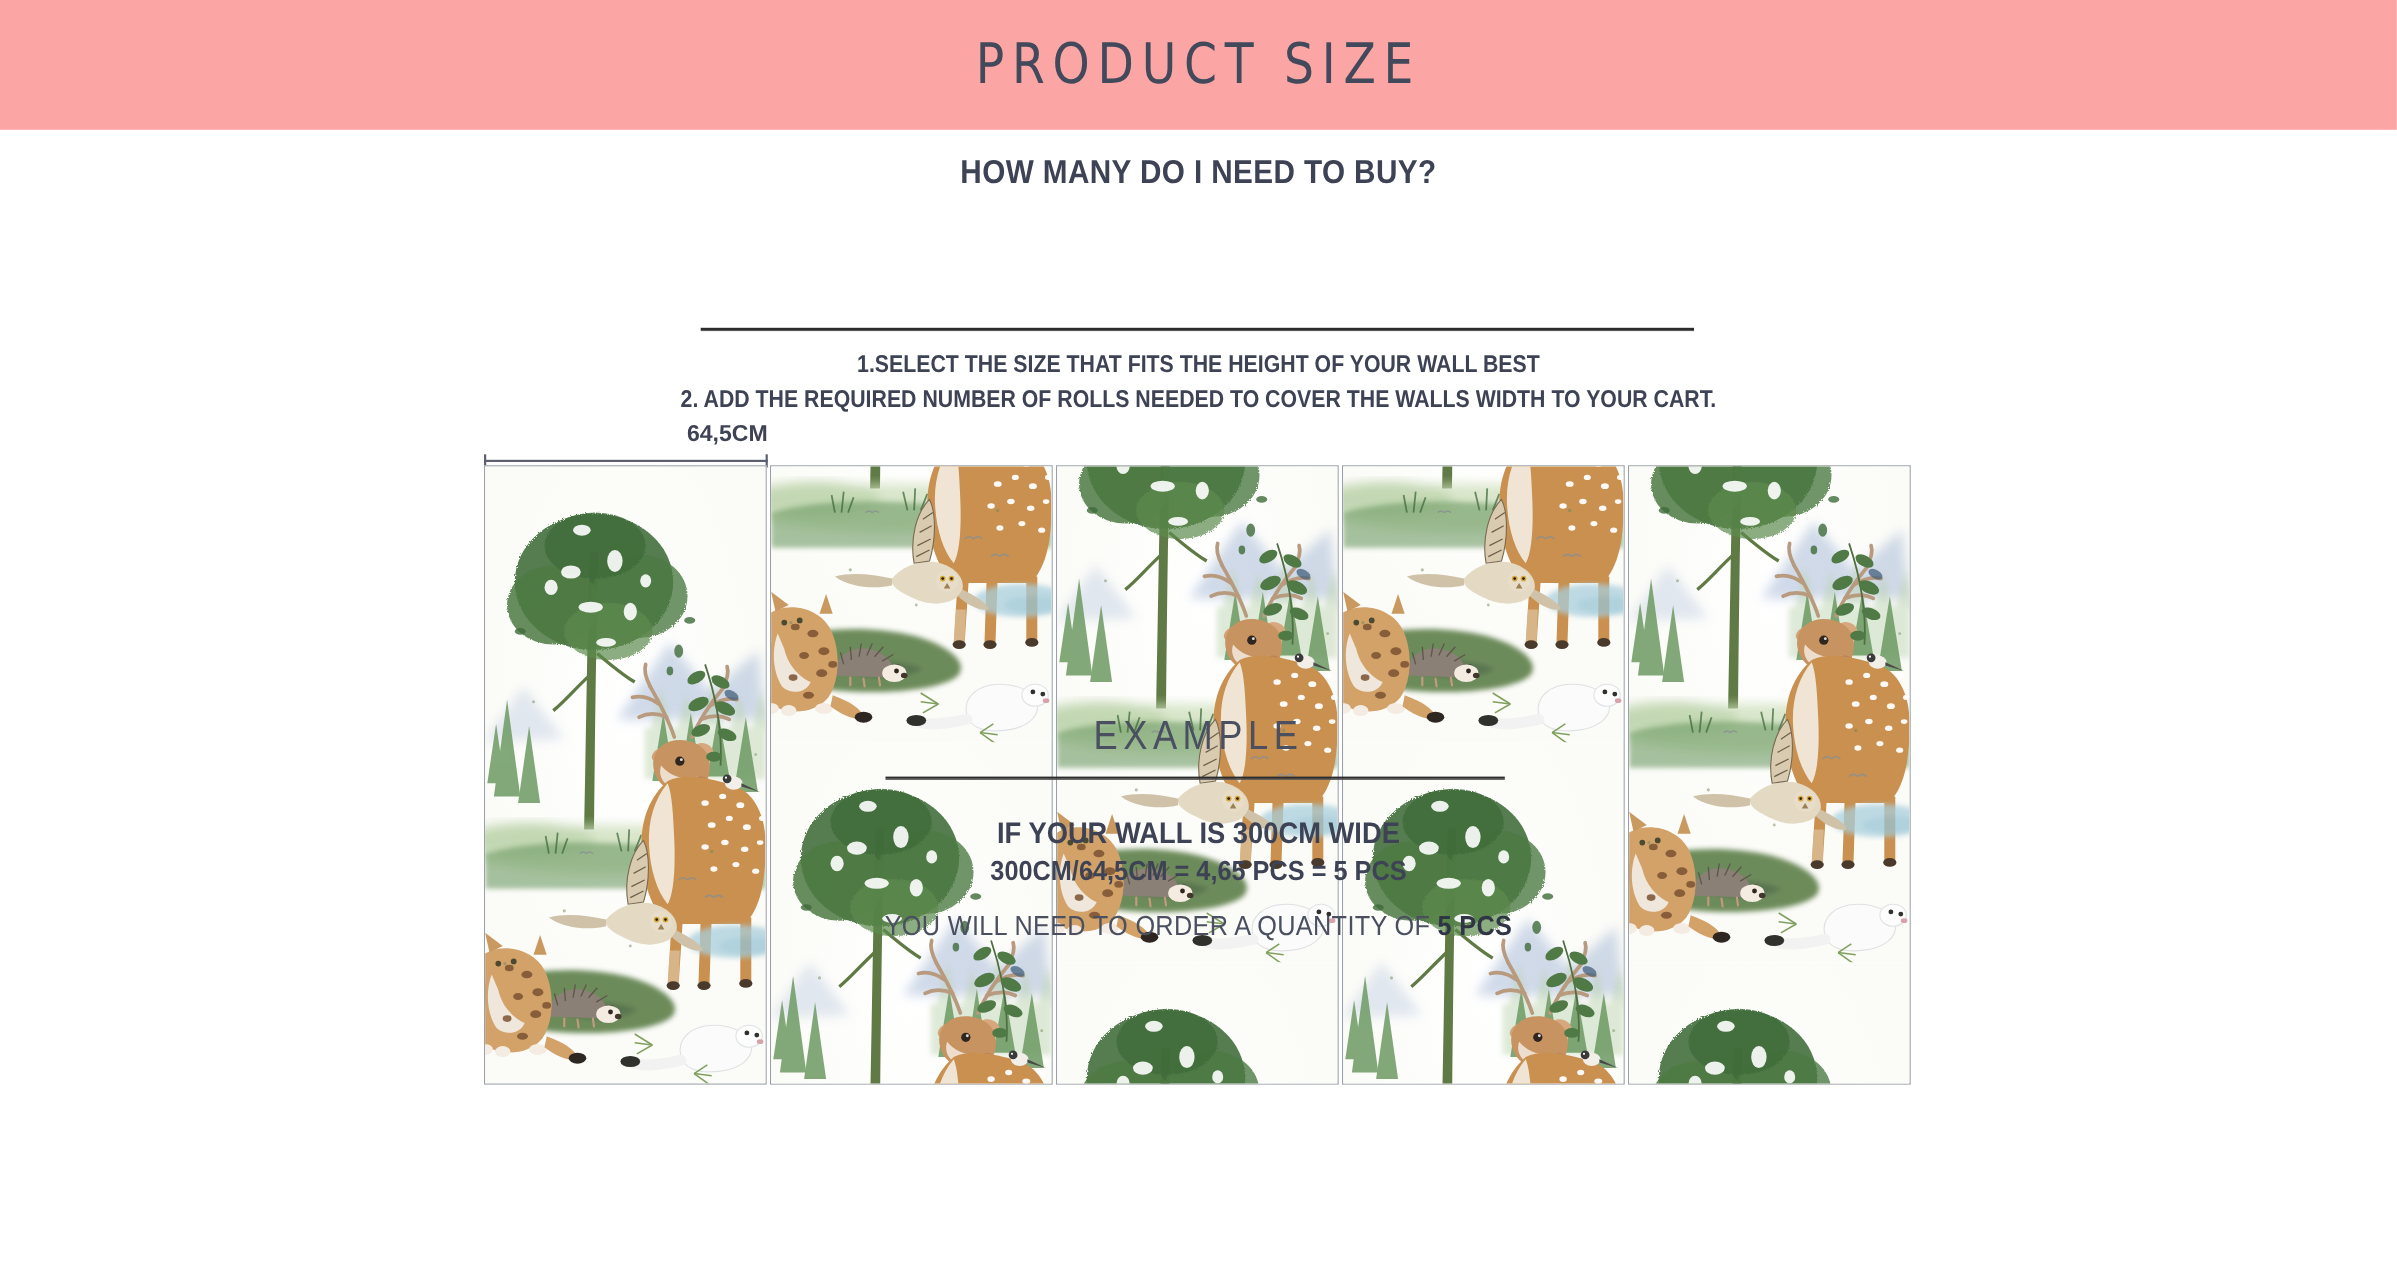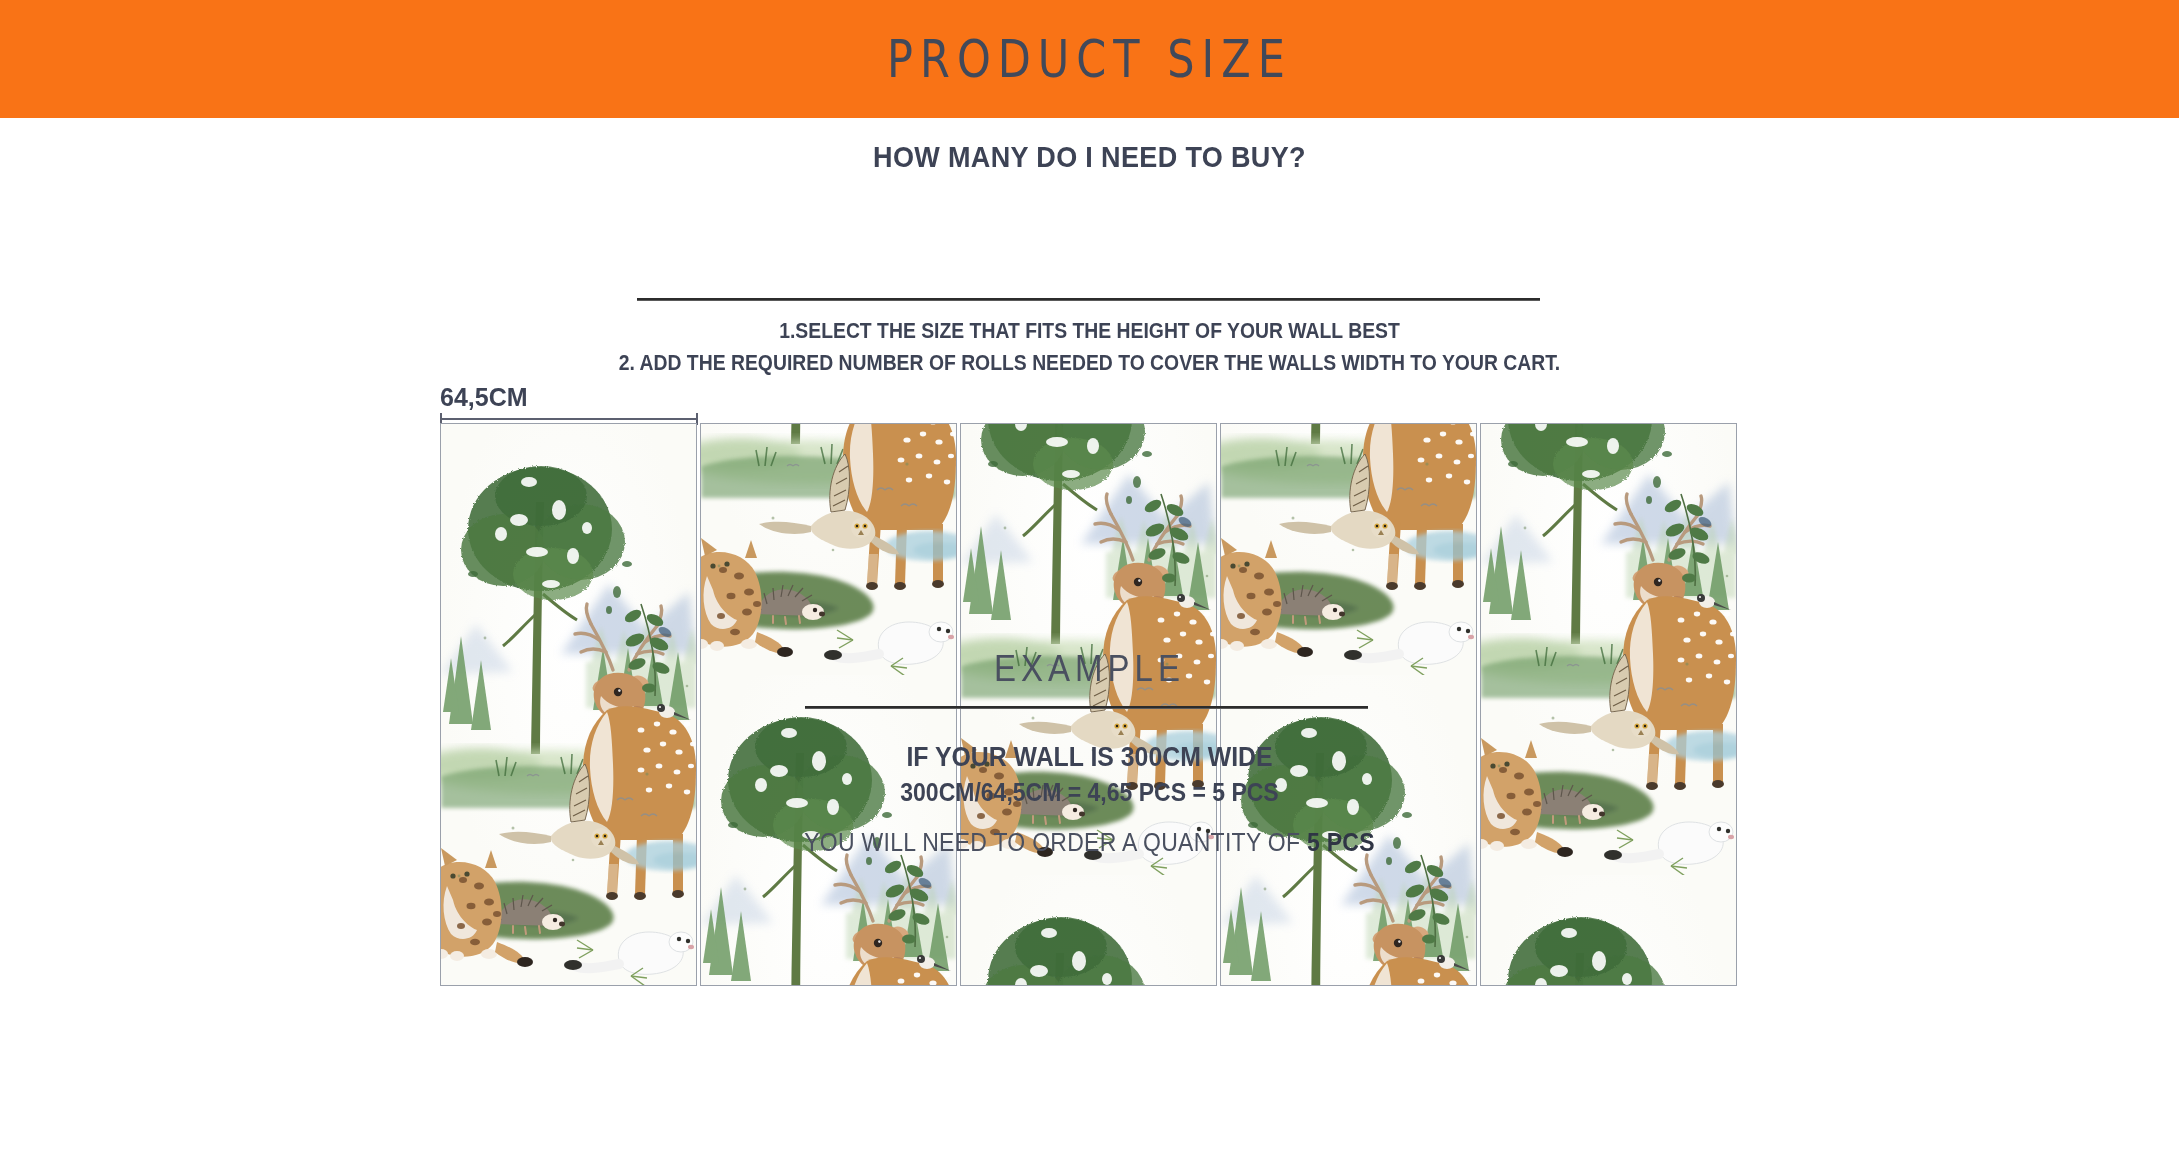--- a/index.html
+++ b/index.html
@@ -7,21 +7,21 @@
     width:2179px;height:1165px;
     background:#ffffff;
     font-family:"Liberation Sans","DejaVu Sans",sans-serif;
     overflow:hidden;
     position:relative;
   }
 
   
   .header-band{
     position:absolute;left:0;top:0;width:2179px;height:118px;
-    background:#f97316;
+    background:#fca5a5;
     display:flex;align-items:center;justify-content:center;
   }
   .header-title{
     font-size:43px;
     letter-spacing:7px;
     color:#41495a;
     font-weight:400;
     transform:scaleY(1.18);
     font-family:"DejaVu Sans","Liberation Sans",sans-serif;
     white-space:nowrap;
@@ -48,21 +48,21 @@
     position:absolute;left:0;width:2179px;text-align:center;
     color:#3d4355;font-size:22px;font-weight:600;white-space:nowrap;
     transform:scaleX(.88);
   }
   #instr1{top:200px;}
   #instr2{top:232px;}
 
   
   .dim-label{
     position:absolute;top:265px;left:440px;width:258px;
-    text-align:left;color:#3d4355;font-size:25px;font-weight:600;
+    text-align:right;color:#3d4355;font-size:21px;font-weight:600;
   }
   .dim-line{
     position:absolute;top:295px;left:440px;width:258px;height:12px;
   }
   .dim-line .bar{
     position:absolute;left:0;top:5px;width:100%;height:0;
     border-top:2px solid #5c6070;
   }
   .dim-line .tick{
     position:absolute;top:0;width:0;height:12px;border-left:2px solid #5c6070;

